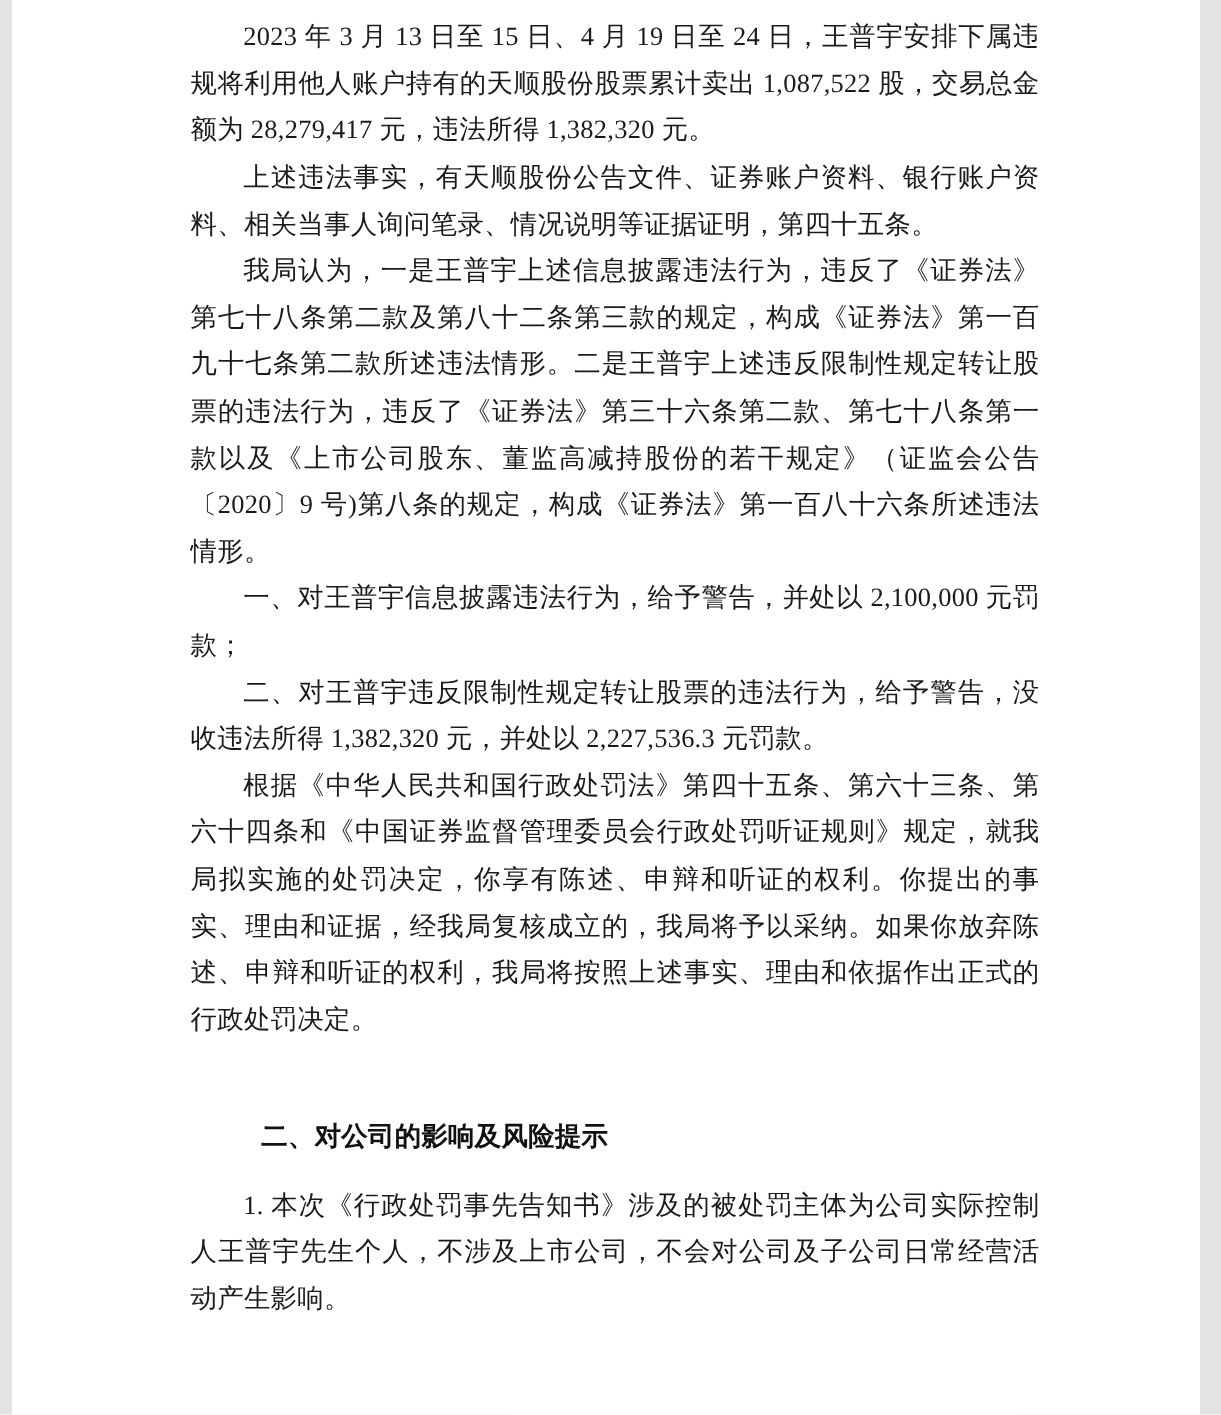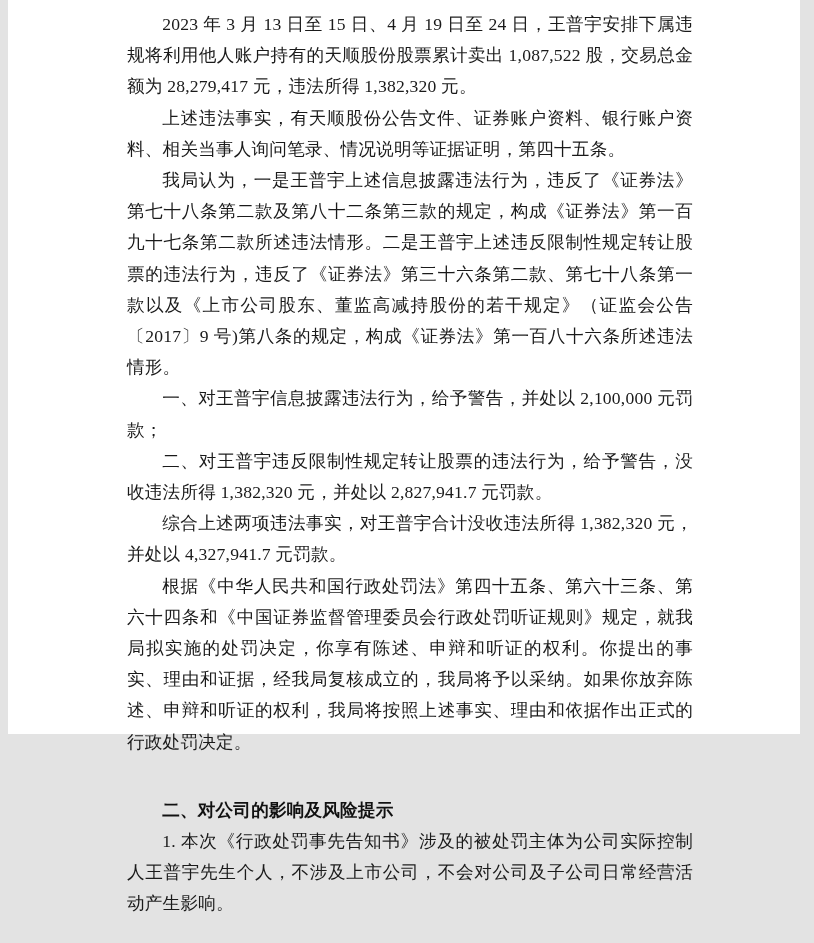--- a/index.html
+++ b/index.html
@@ -11,21 +11,21 @@
     height: 943px;
     background: #e3e3e3;
     font-family: "Liberation Serif", "DejaVu Serif", serif;
     overflow: hidden;
   }
   .page {
     position: absolute;
     left: 8px;
     top: 0;
     width: 792px;
-    height: 734px;
+    height: 943px;
     background: #ffffff;
     box-sizing: border-box;
   }
   .content {
     position: absolute;
     left: 119px;
     top: 0;
     width: 566px;
   }
   .para {
@@ -36,51 +36,50 @@
     text-align: justify;
     text-justify: inter-ideograph;
     text-indent: 2em;
     letter-spacing: 0.2px;
     font-family: "Liberation Serif", "DejaVu Serif", serif;
   }
   .para.first {
     padding-top: 9px;
   }
   .heading {
-    margin: 0;
+    margin: 12px;
     font-size: 17.6px;
     line-height: 31.2px;
     color: #111111;
     font-weight: bold;
     text-indent: 2em;
     letter-spacing: 0.2px;
-    font-family: Liberation Serif, serif;
+    font-family: Liberation Mono, monospace;
   }
   .spacer-block {
     height: 37px;
   }
 </style>
 </head>
 <body>
 
 <div class="page">
   <div class="content">
 
     <p class="para first">2023 年 3 月 13 日至 15 日、4 月 19 日至 24 日，王普宇安排下属违规将利用他人账户持有的天顺股份股票累计卖出 1,087,522 股，交易总金额为 28,279,417 元，违法所得 1,382,320 元。</p>
 
     <p class="para">上述违法事实，有天顺股份公告文件、证券账户资料、银行账户资料、相关当事人询问笔录、情况说明等证据证明，第四十五条。</p>
 
-    <p class="para">我局认为，一是王普宇上述信息披露违法行为，违反了《证券法》第七十八条第二款及第八十二条第三款的规定，构成《证券法》第一百九十七条第二款所述违法情形。二是王普宇上述违反限制性规定转让股票的违法行为，违反了《证券法》第三十六条第二款、第七十八条第一款以及《上市公司股东、董监高减持股份的若干规定》（证监会公告〔2017〕9 号)第八条的规定，构成《证券法》第一百八十六条所述违法情形。</p>
+    <p class="para">我局认为，一是王普宇上述信息披露违法行为，违反了《证券法》第七十八条第二款及第八十二条第三款的规定，构成《证券法》第一百九十七条第二款所述违法情形。二是王普宇上述违反限制性规定转让股票的违法行为，违反了《证券法》第三十六条第二款、第七十八条第一款以及《上市公司股东、董监高减持股份的若干规定》（证监会公告〔2020〕9 号)第八条的规定，构成《证券法》第一百八十六条所述违法情形。</p>
 
 
     <p class="para">一、对王普宇信息披露违法行为，给予警告，并处以 2,100,000 元罚款；</p>
 
-    <p class="para">二、对王普宇违反限制性规定转让股票的违法行为，给予警告，没收违法所得 1,382,320 元，并处以 2,827,941.7 元罚款。</p>
+    <p class="para">二、对王普宇违反限制性规定转让股票的违法行为，给予警告，没收违法所得 1,382,320 元，并处以 2,227,536.3 元罚款。</p>
 
-    <p class="para">综合上述两项违法事实，对王普宇合计没收违法所得 1,382,320 元，并处以 4,327,941.7 元罚款。</p>
 
     <p class="para">根据《中华人民共和国行政处罚法》第四十五条、第六十三条、第六十四条和《中国证券监督管理委员会行政处罚听证规则》规定，就我局拟实施的处罚决定，你享有陈述、申辩和听证的权利。你提出的事实、理由和证据，经我局复核成立的，我局将予以采纳。如果你放弃陈述、申辩和听证的权利，我局将按照上述事实、理由和依据作出正式的行政处罚决定。</p>
 
     <div class="spacer-block"></div>
 
     <p class="heading">二、对公司的影响及风险提示</p>
 
     <p class="para">1. 本次《行政处罚事先告知书》涉及的被处罚主体为公司实际控制人王普宇先生个人，不涉及上市公司，不会对公司及子公司日常经营活动产生影响。</p>
 
   </div>

